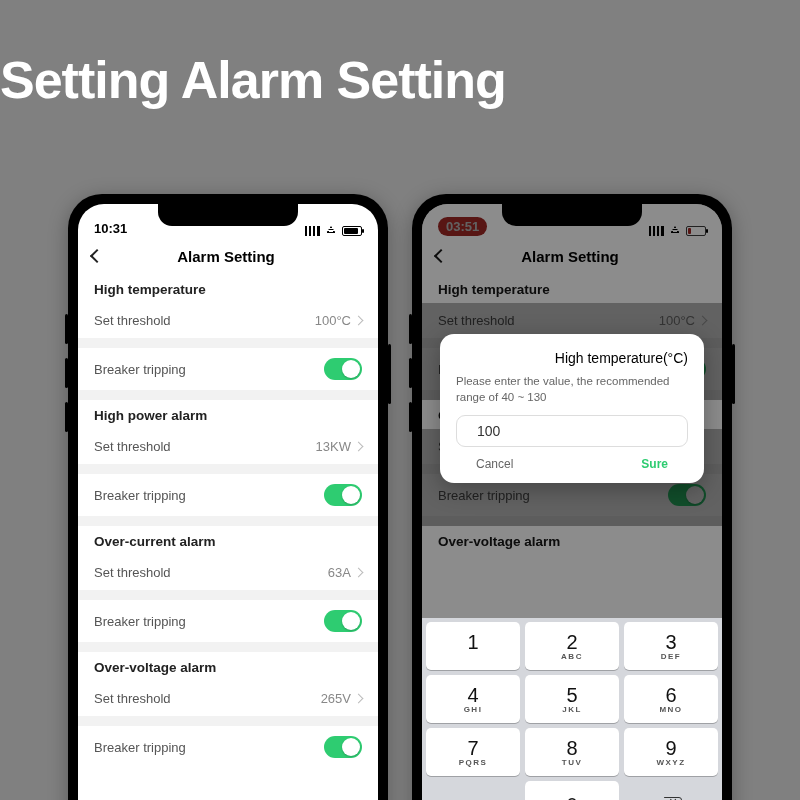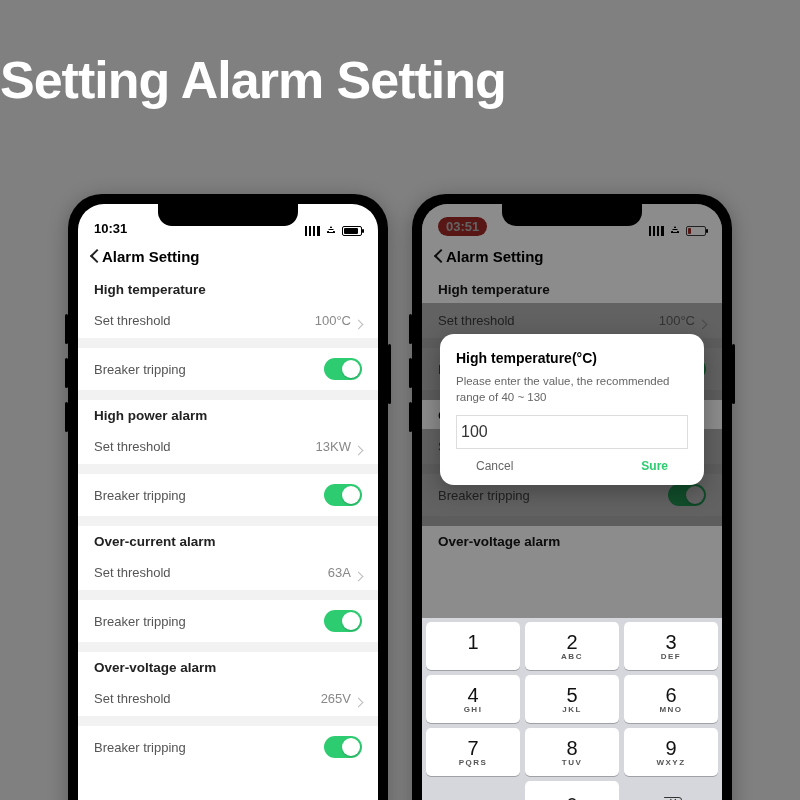--- a/index.html
+++ b/index.html
@@ -113,35 +113,35 @@
   .navbar {
     height: 36px;
     display:flex; align-items:center;
     padding: 0 14px;
     font-size: 15px; font-weight:600;
   }
   .navbar .back {
     width:10px;height:10px;border-left:2px solid #222;border-bottom:2px solid #222;
     transform:rotate(45deg);
   }
-  .navbar .title{ flex:1; padding-right:14px;}
+  .navbar .title{ flex:1; text-align:center; padding-right:14px;}
   
   .content { font-size:13px; color:#222; }
   .section-title{
     font-weight:700; padding: 8px 16px 6px 16px; font-size:13.5px;
   }
   .row {
     display:flex; align-items:center; justify-content:space-between;
     padding: 10px 16px;
     background:#fff;
   }
   .row + .row, .section-title + .row { }
   .divider{ height:10px; background:#f2f2f2; }
   .row .label{ color:#555; font-size:13px; }
-  .row .value{ color:#888; font-size:13px; display:flex; align-items:flex-end; gap:4px;}
+  .row .value{ color:#888; font-size:13px; display:flex; align-items:center; gap:4px;}
   .chev { width:7px;height:7px;border-right:1.5px solid #bbb;border-top:1.5px solid #bbb; transform:rotate(45deg);}
   
   .toggle{
     width:38px;height:22px;border-radius:11px;background:#2ecc71;position:relative;
   }
   .toggle::after{content:"";position:absolute;right:2px;top:2px;width:18px;height:18px;border-radius:50%;background:#fff;box-shadow:0 1px 2px rgba(0,0,0,.2);}
   
   .home-ind{ position:absolute; bottom:4px;left:50%;transform:translateX(-50%);
     width:110px;height:4px;background:#000;border-radius:2px;}
 
@@ -151,25 +151,25 @@
     background:rgba(0,0,0,.45);
     z-index:10;
   }
   .dialog {
     position:absolute; z-index:20;
     left:18px; right:18px; top:130px;
     background:#fff; border-radius:14px;
     padding:16px 16px 10px 16px;
     box-shadow:0 6px 24px rgba(0,0,0,.3);
   }
-  .dialog-title{ font-weight:700; text-align:left; font-size:14px; margin-bottom:8px;}
+  .dialog-title{ font-weight:400; text-align:right; font-size:14px; margin-bottom:8px;}
   .dialog-msg{ font-size:11.5px; color:#666; margin-bottom:10px; line-height:1.35;}
   .dialog-input{
-    width:100%; border:1px solid #ddd; border-radius:0;
-    padding:7px 4px; font-size:16px; color:#333;
+    width:100%; border:1px solid #ddd; border-radius:9px;
+    padding:7px 20px; font-size:14px; color:#333;
   }
   .dialog-actions{ display:flex; justify-content:space-between; padding:10px 20px 2px 20px;}
   .dialog-actions .btn{ font-size:12px;}
   .btn.cancel{ color:#666;}
   .btn.sure{ color:#2ecc71; font-weight:600;}
 
   
   .keypad{
     position:absolute; left:0;right:0;bottom:0;
     background:#d5d7dc; z-index:25;

